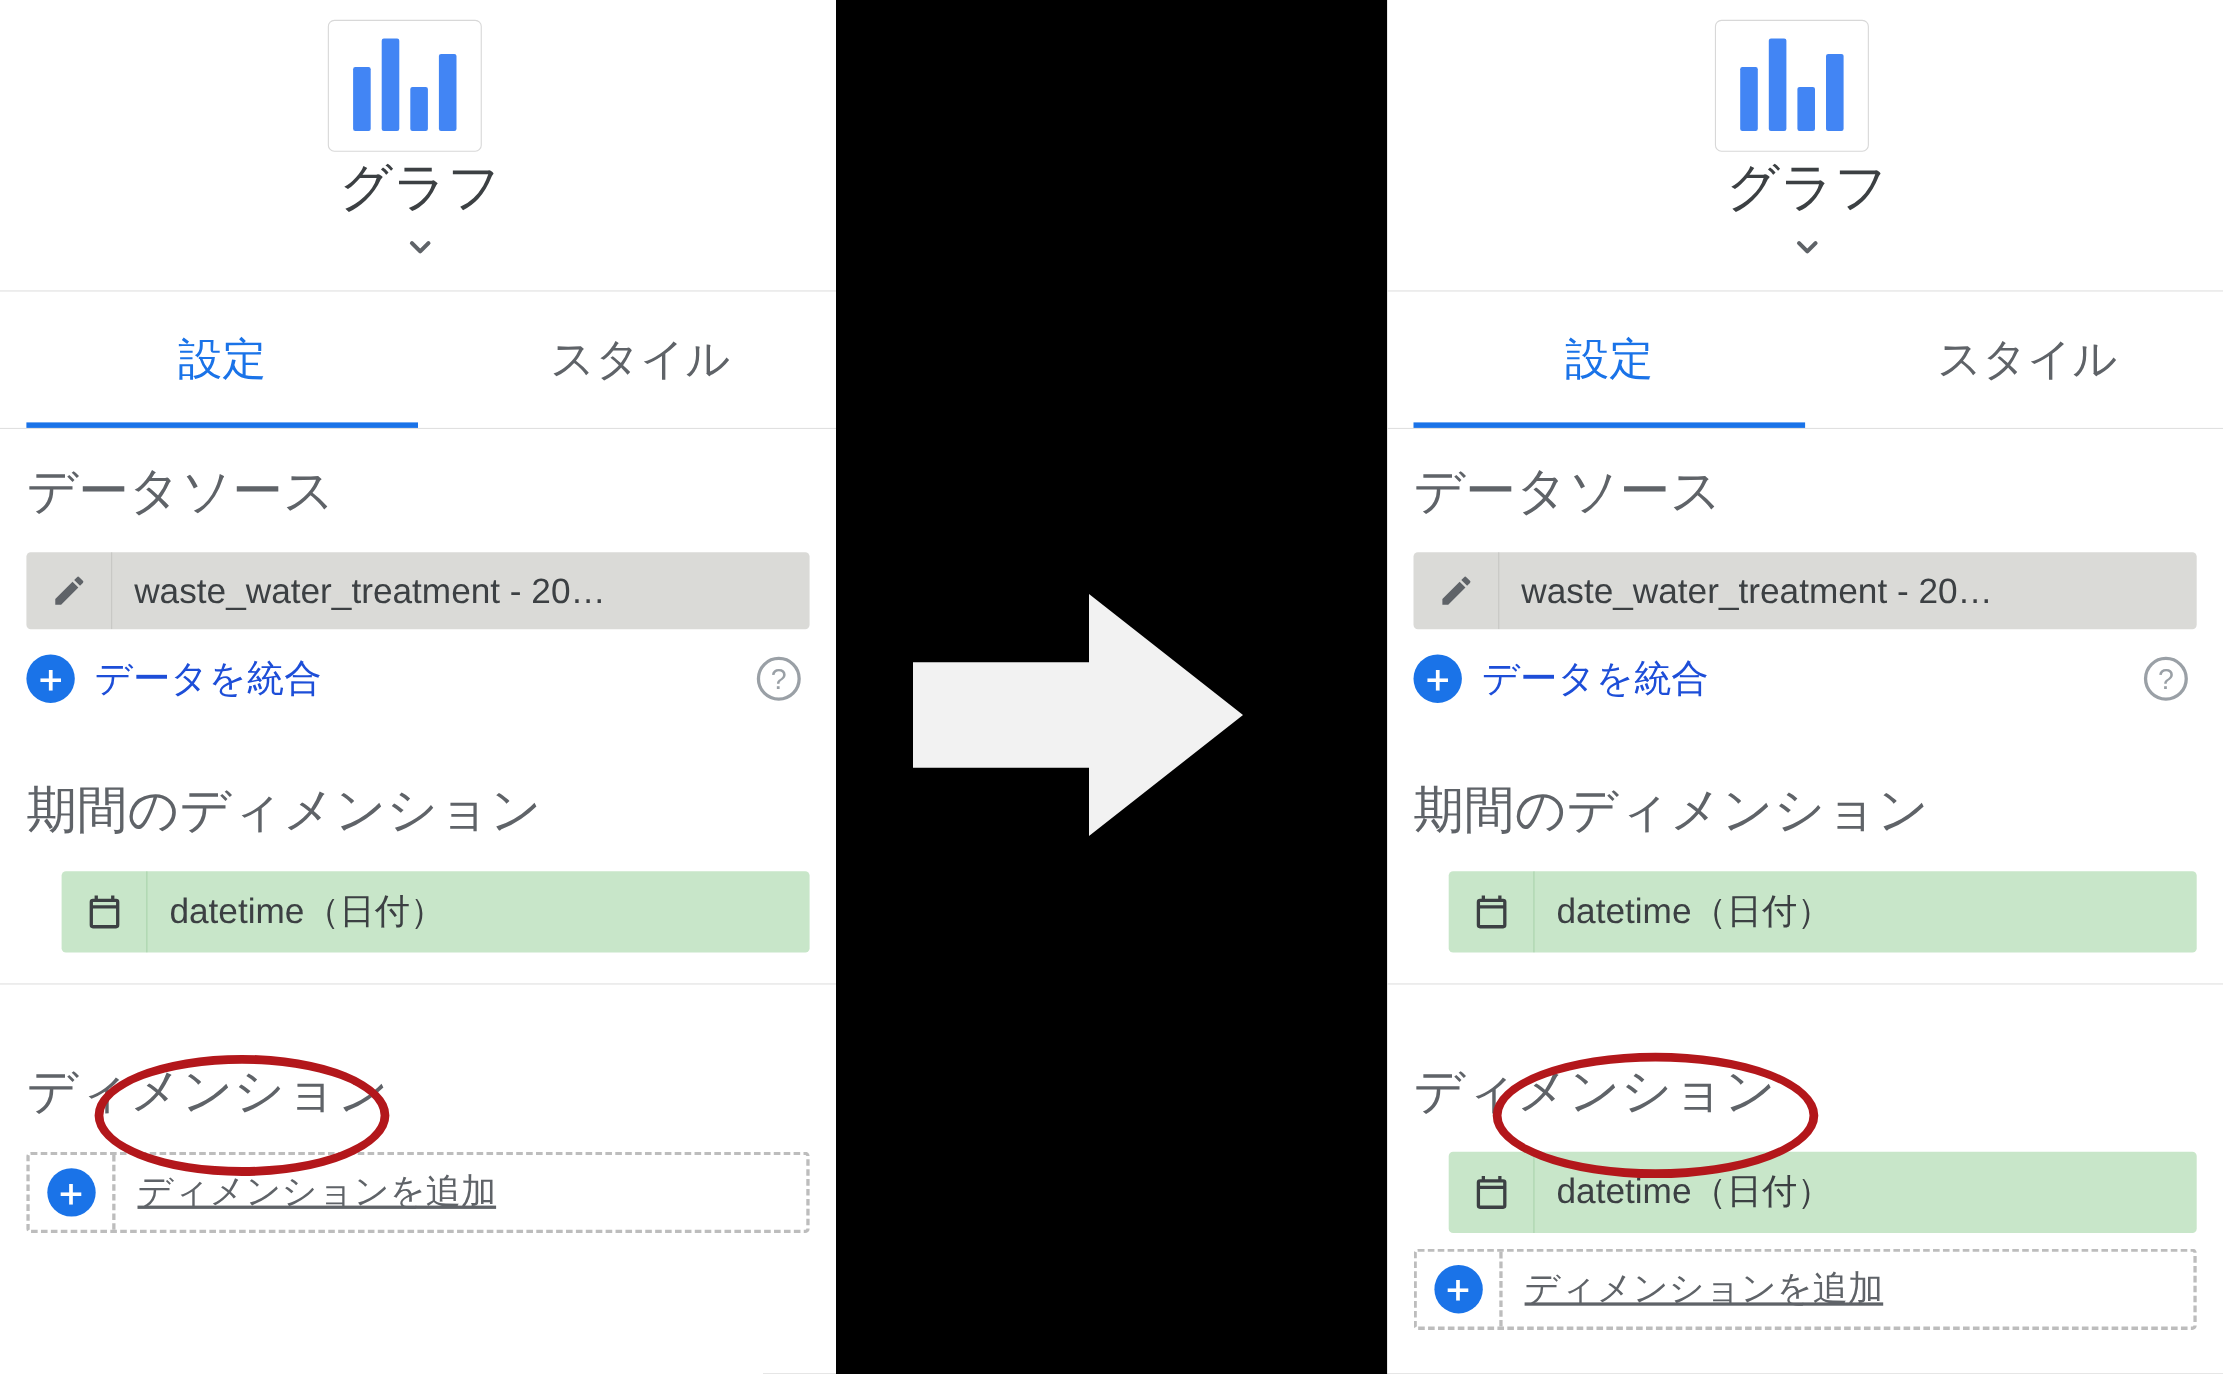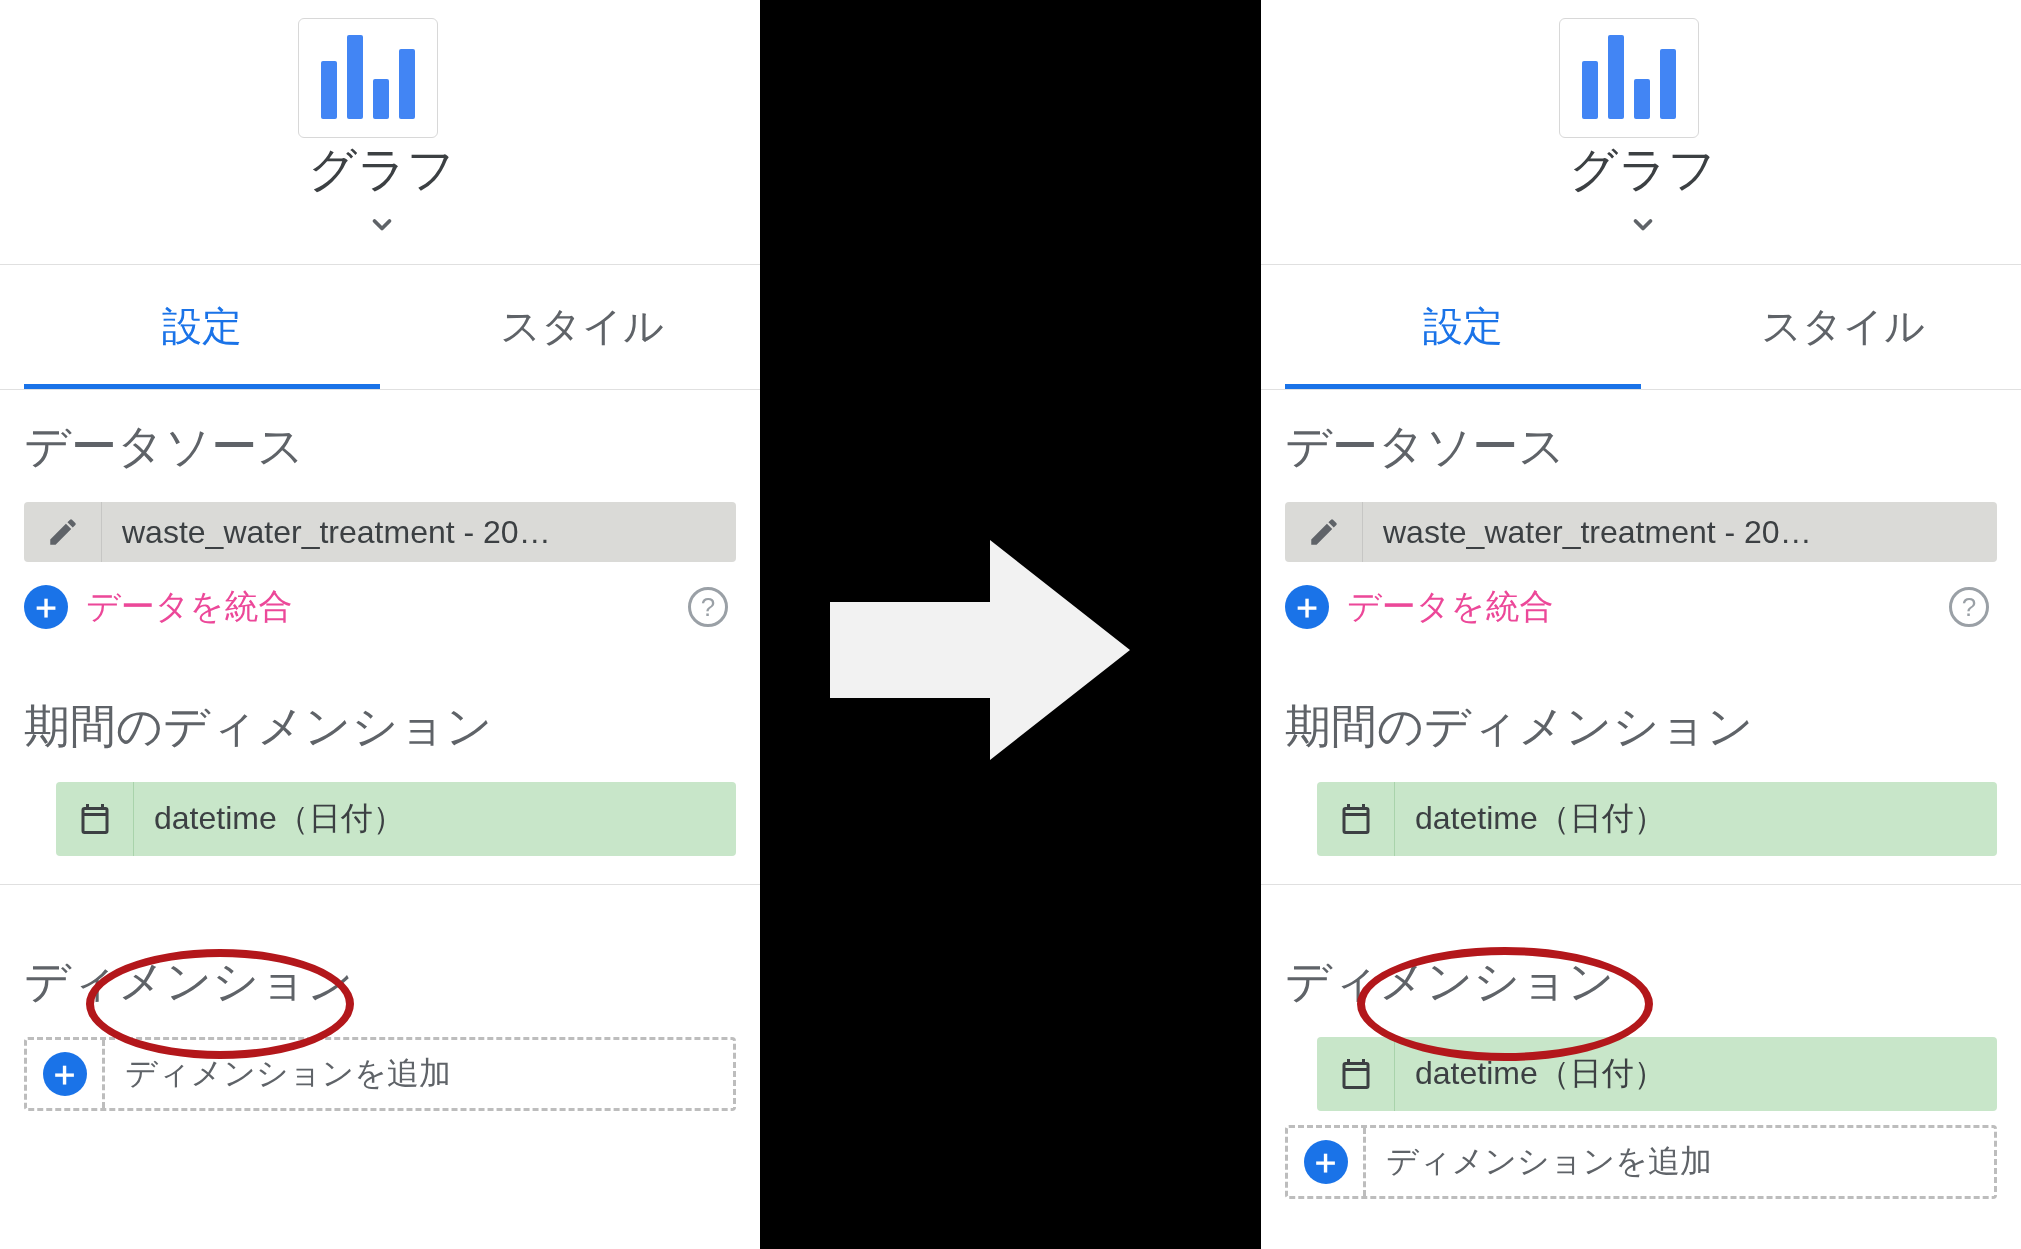--- a/index.html
+++ b/index.html
@@ -97,21 +97,21 @@
   .section-label {
     font-size: 46px;
     color: #5f6368;
     margin-bottom: 24px;
   }
   .ds-row {
     display: flex;
     background: #dadad7;
     border-radius: 4px;
     overflow: hidden;
-    height: 60px;
+    height: 70px;
   }
   .ds-edit {
     width: 78px;
     display: flex;
     align-items: center;
     justify-content: center;
     border-right: 1px solid #c6c6c4;
     color: #5f6368;
   }
   .ds-name {
@@ -139,21 +139,21 @@
     color: #fff;
     display: flex;
     align-items: center;
     justify-content: center;
     font-size: 34px;
     font-weight: bold;
     flex-shrink: 0;
   }
   .link-text {
     font-size: 34px;
-    color: #ec4899;
+    color: #1d4ed8;
     flex: 1;
   }
   .help-circle {
     width: 40px;
     height: 40px;
     border: 3px solid #9aa0a6;
     border-radius: 50%;
     color: #9aa0a6;
     display: flex;
     align-items: center;
@@ -206,20 +206,21 @@
     justify-content: center;
     border-right: 3px dashed #bdbdbd;
   }
   .add-dim .add-text {
     flex: 1;
     display: flex;
     align-items: center;
     padding: 0 20px;
     font-size: 32px;
     color: #5f6368;
+    text-decoration: underline;
   }
   .ellipse-highlight {
     position: absolute;
     border: 8px solid #b3171b;
     border-radius: 50%;
     pointer-events: none;
   }
   svg { display: block; }
 </style>
 </head>

